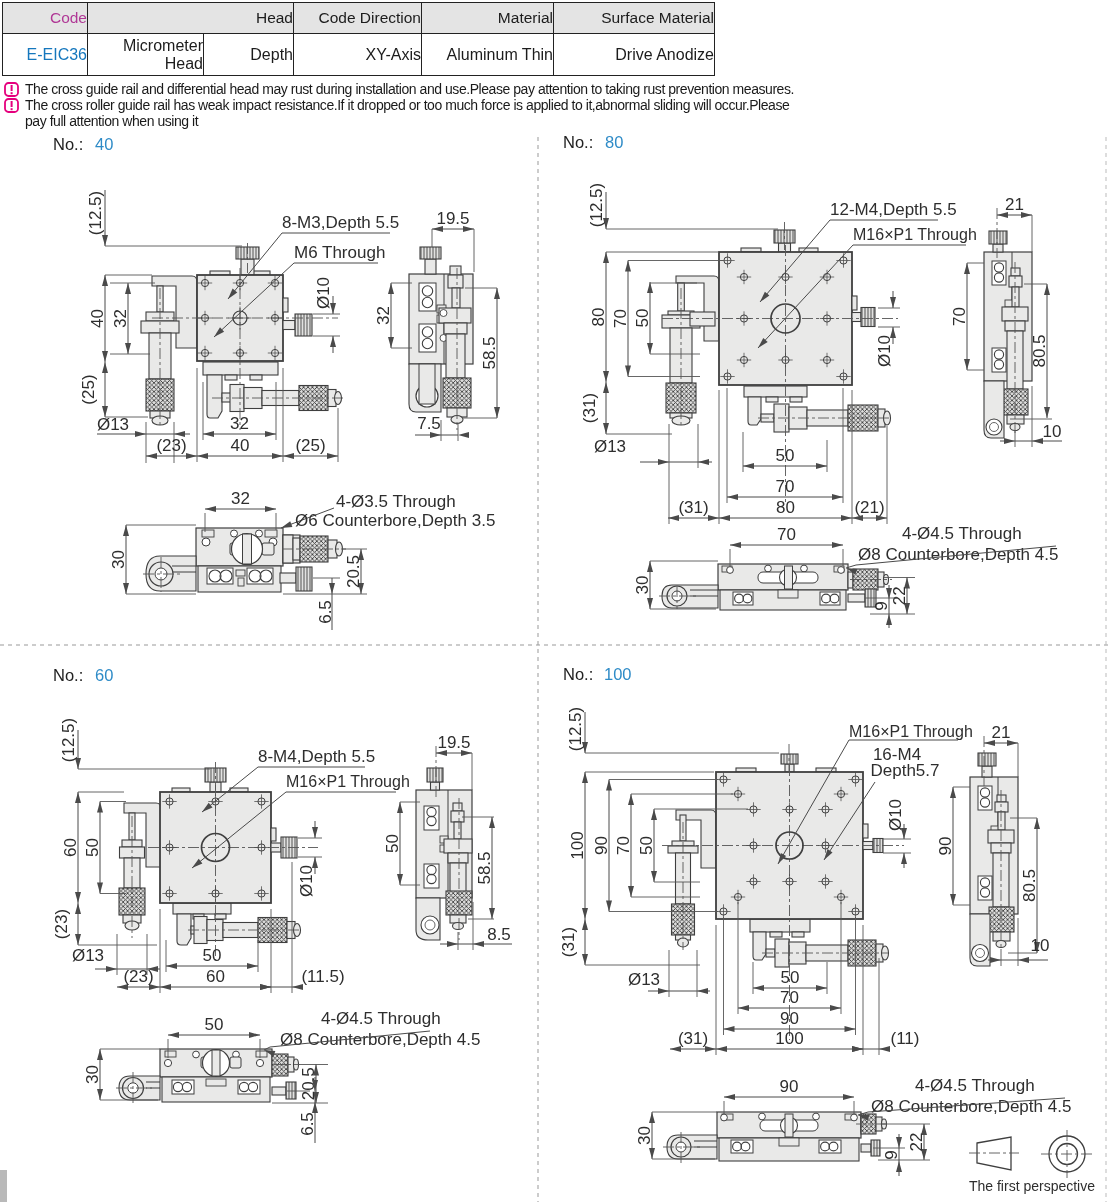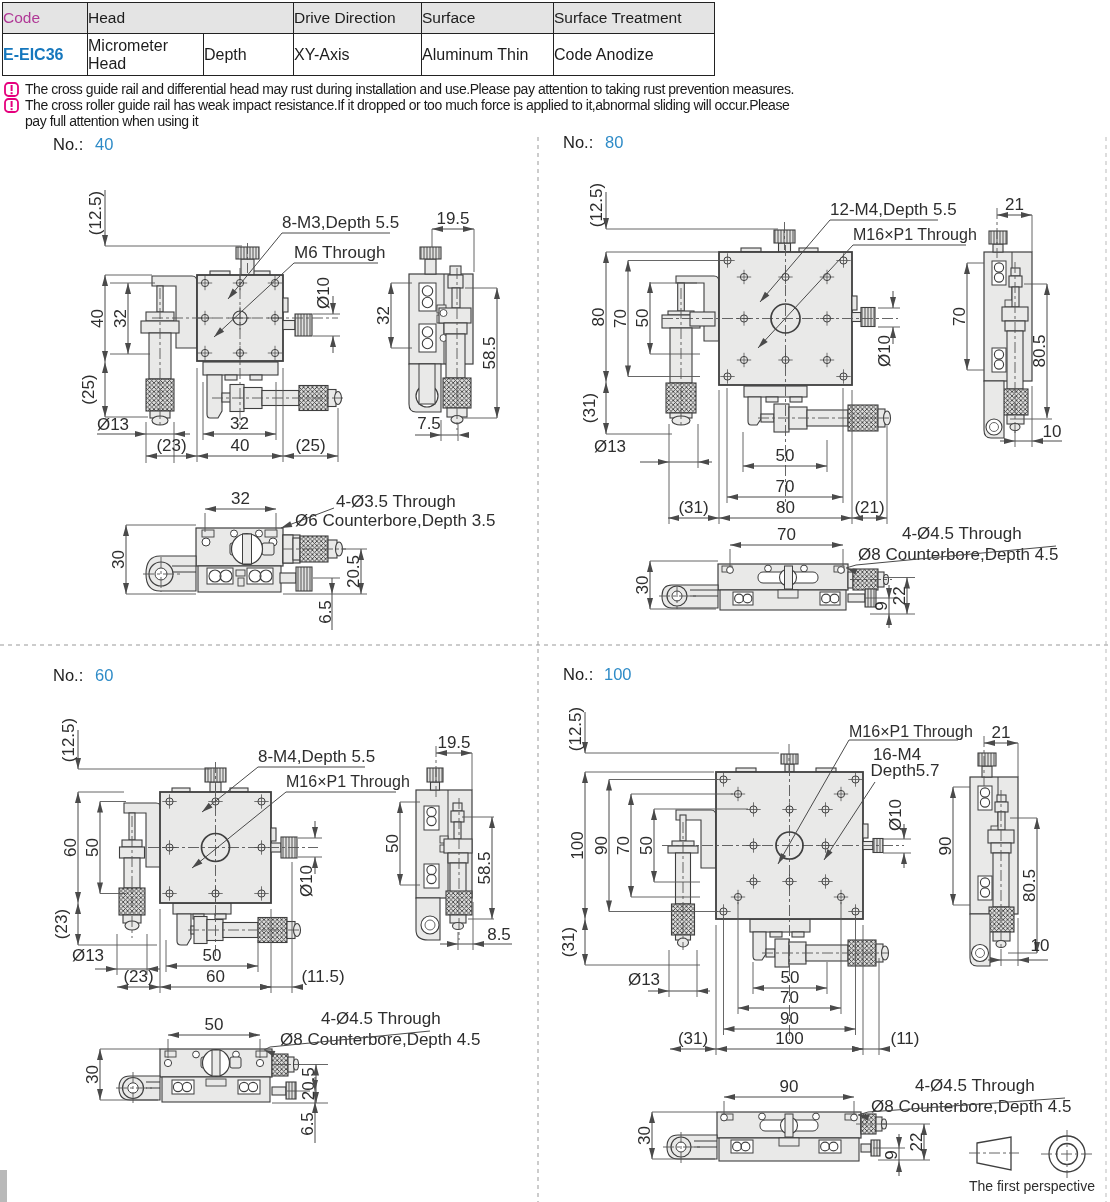--- a/index.html
+++ b/index.html
@@ -1,47 +1,47 @@
 <!DOCTYPE html>
 <html><head><meta charset="utf-8">
 <style>
 html,body{margin:0;padding:0;background:#fff}
 body{width:1110px;height:1202px;position:relative;overflow:hidden;
  font-family:"Liberation Sans",sans-serif}
 .tb{position:absolute;left:2px;top:2px;border-collapse:collapse}
-.tb td{border:1.2px solid #222;text-align:left;color:#1c1c1c;
+.tb td{border:1.2px solid #222;text-align:right;color:#1c1c1c;
  font-size:15.5px;padding:0}
 .hd td{background:#e4e4e4;height:30px}
 .r2 td{height:41px;font-size:16px}
 .mag{color:#b03896}
-.blue{color:#1577bd;font-weight:bold}
+.blue{color:#1577bd;font-weight:normal}
 .warn{position:absolute;left:4px;width:760px;font-size:14px;color:#1a1a1a;
  padding-left:21px;letter-spacing:-0.45px;white-space:nowrap}
 .wi{position:absolute;left:0;top:0;width:15px;height:15px;display:inline-block}
 .wi svg{position:absolute}
 text{font-family:"Liberation Sans",sans-serif}
 </style></head>
 <body>
 
 <table class="tb">
 <tbody>
       <tr class="hd">
  <td style="width:84px"><span class="mag">Code</span></td>
  <td colspan="2" style="width:204px">Head</td>
- <td style="width:127px">Drive Direction</td>
- <td style="width:131px">Surface</td>
- <td style="width:160px">Surface Treatment</td>
+ <td style="width:127px">Code Direction</td>
+ <td style="width:131px">Material</td>
+ <td style="width:160px">Surface Material</td>
 </tr>
 <tr class="r2">
  <td><span class="blue">E-EIC36</span></td>
  <td style="width:115px">Micrometer<br>Head</td>
  <td style="width:89px">Depth</td>
  <td>XY-Axis</td>
  <td>Aluminum Thin</td>
- <td>Code Anodize</td>
+ <td>Drive Anodize</td>
 </tr>
 </tbody>
   </table>
 
 <div class="warn" style="top:81px"><span class="wi">
       <svg width="15" height="15" viewBox="0 0 15 15" style="position:absolute;left:0;top:1">
 <rect x="1" y="1" width="13" height="13" rx="3.5" fill="none" stroke="#e5007d" stroke-width="1.8"></rect>
 <rect x="6.6" y="3" width="2" height="6" fill="#e5007d"></rect>
 <rect x="6.6" y="10.2" width="2" height="2" fill="#e5007d"></rect>
 </svg>

